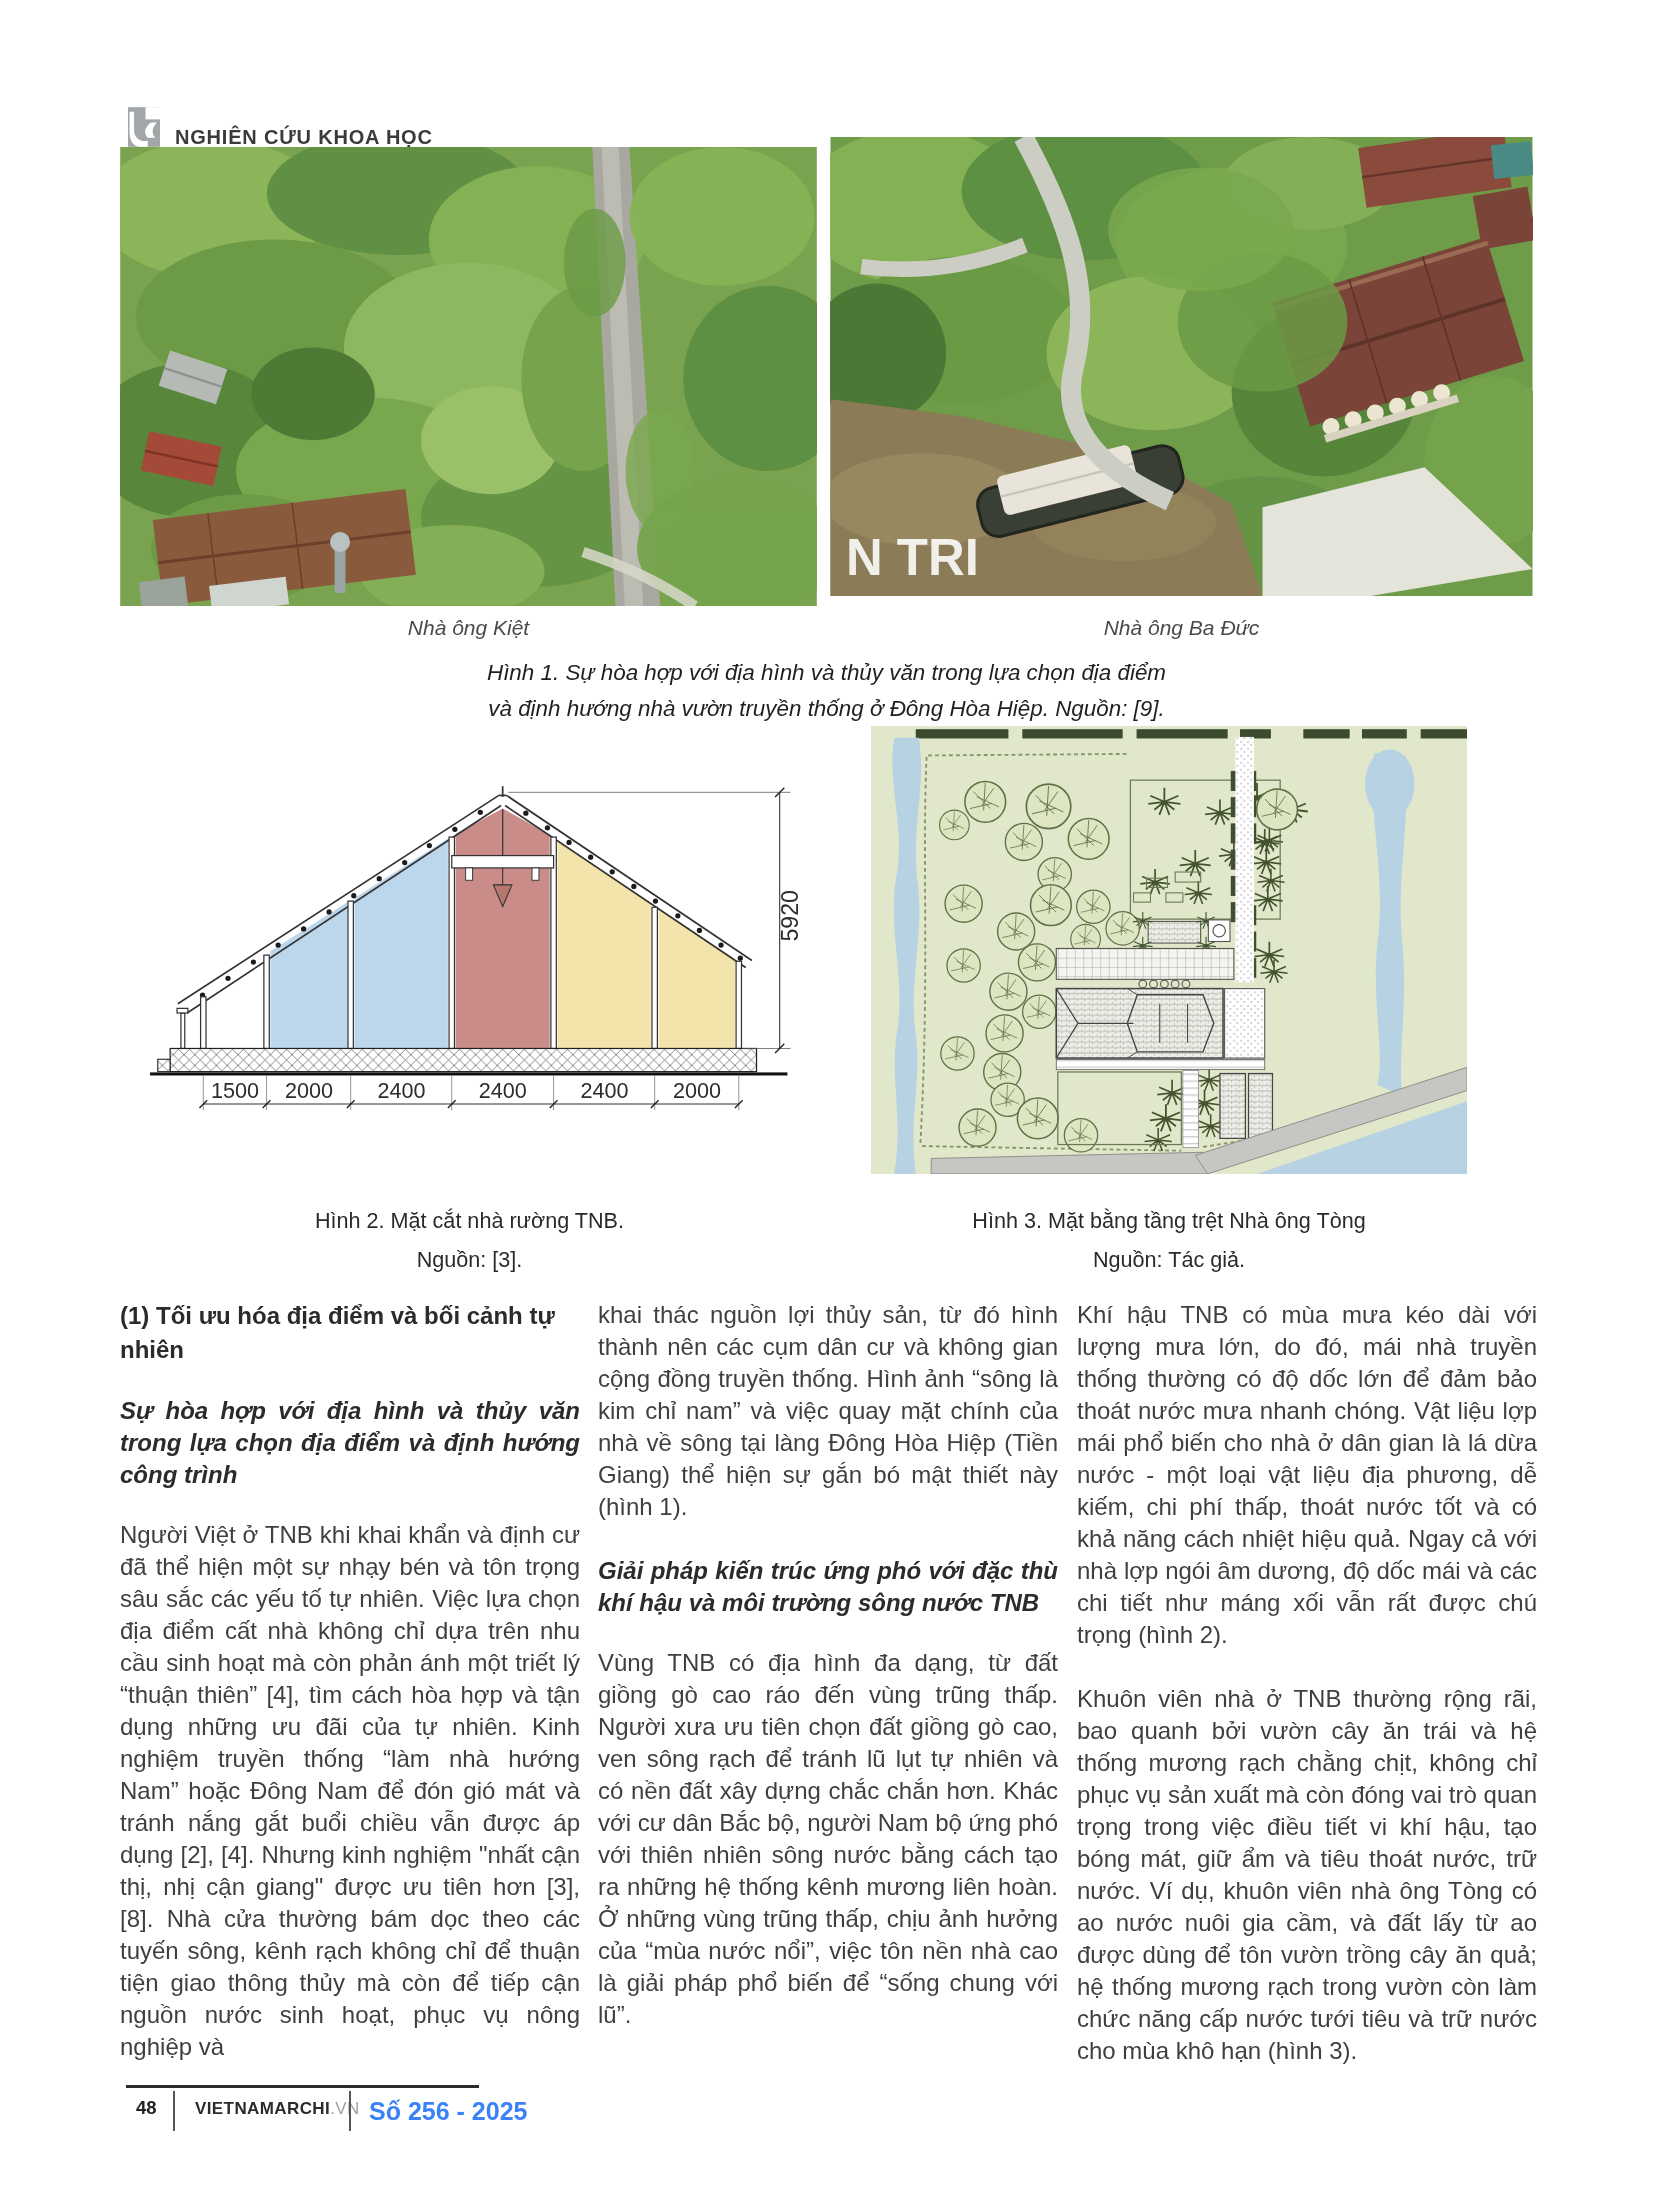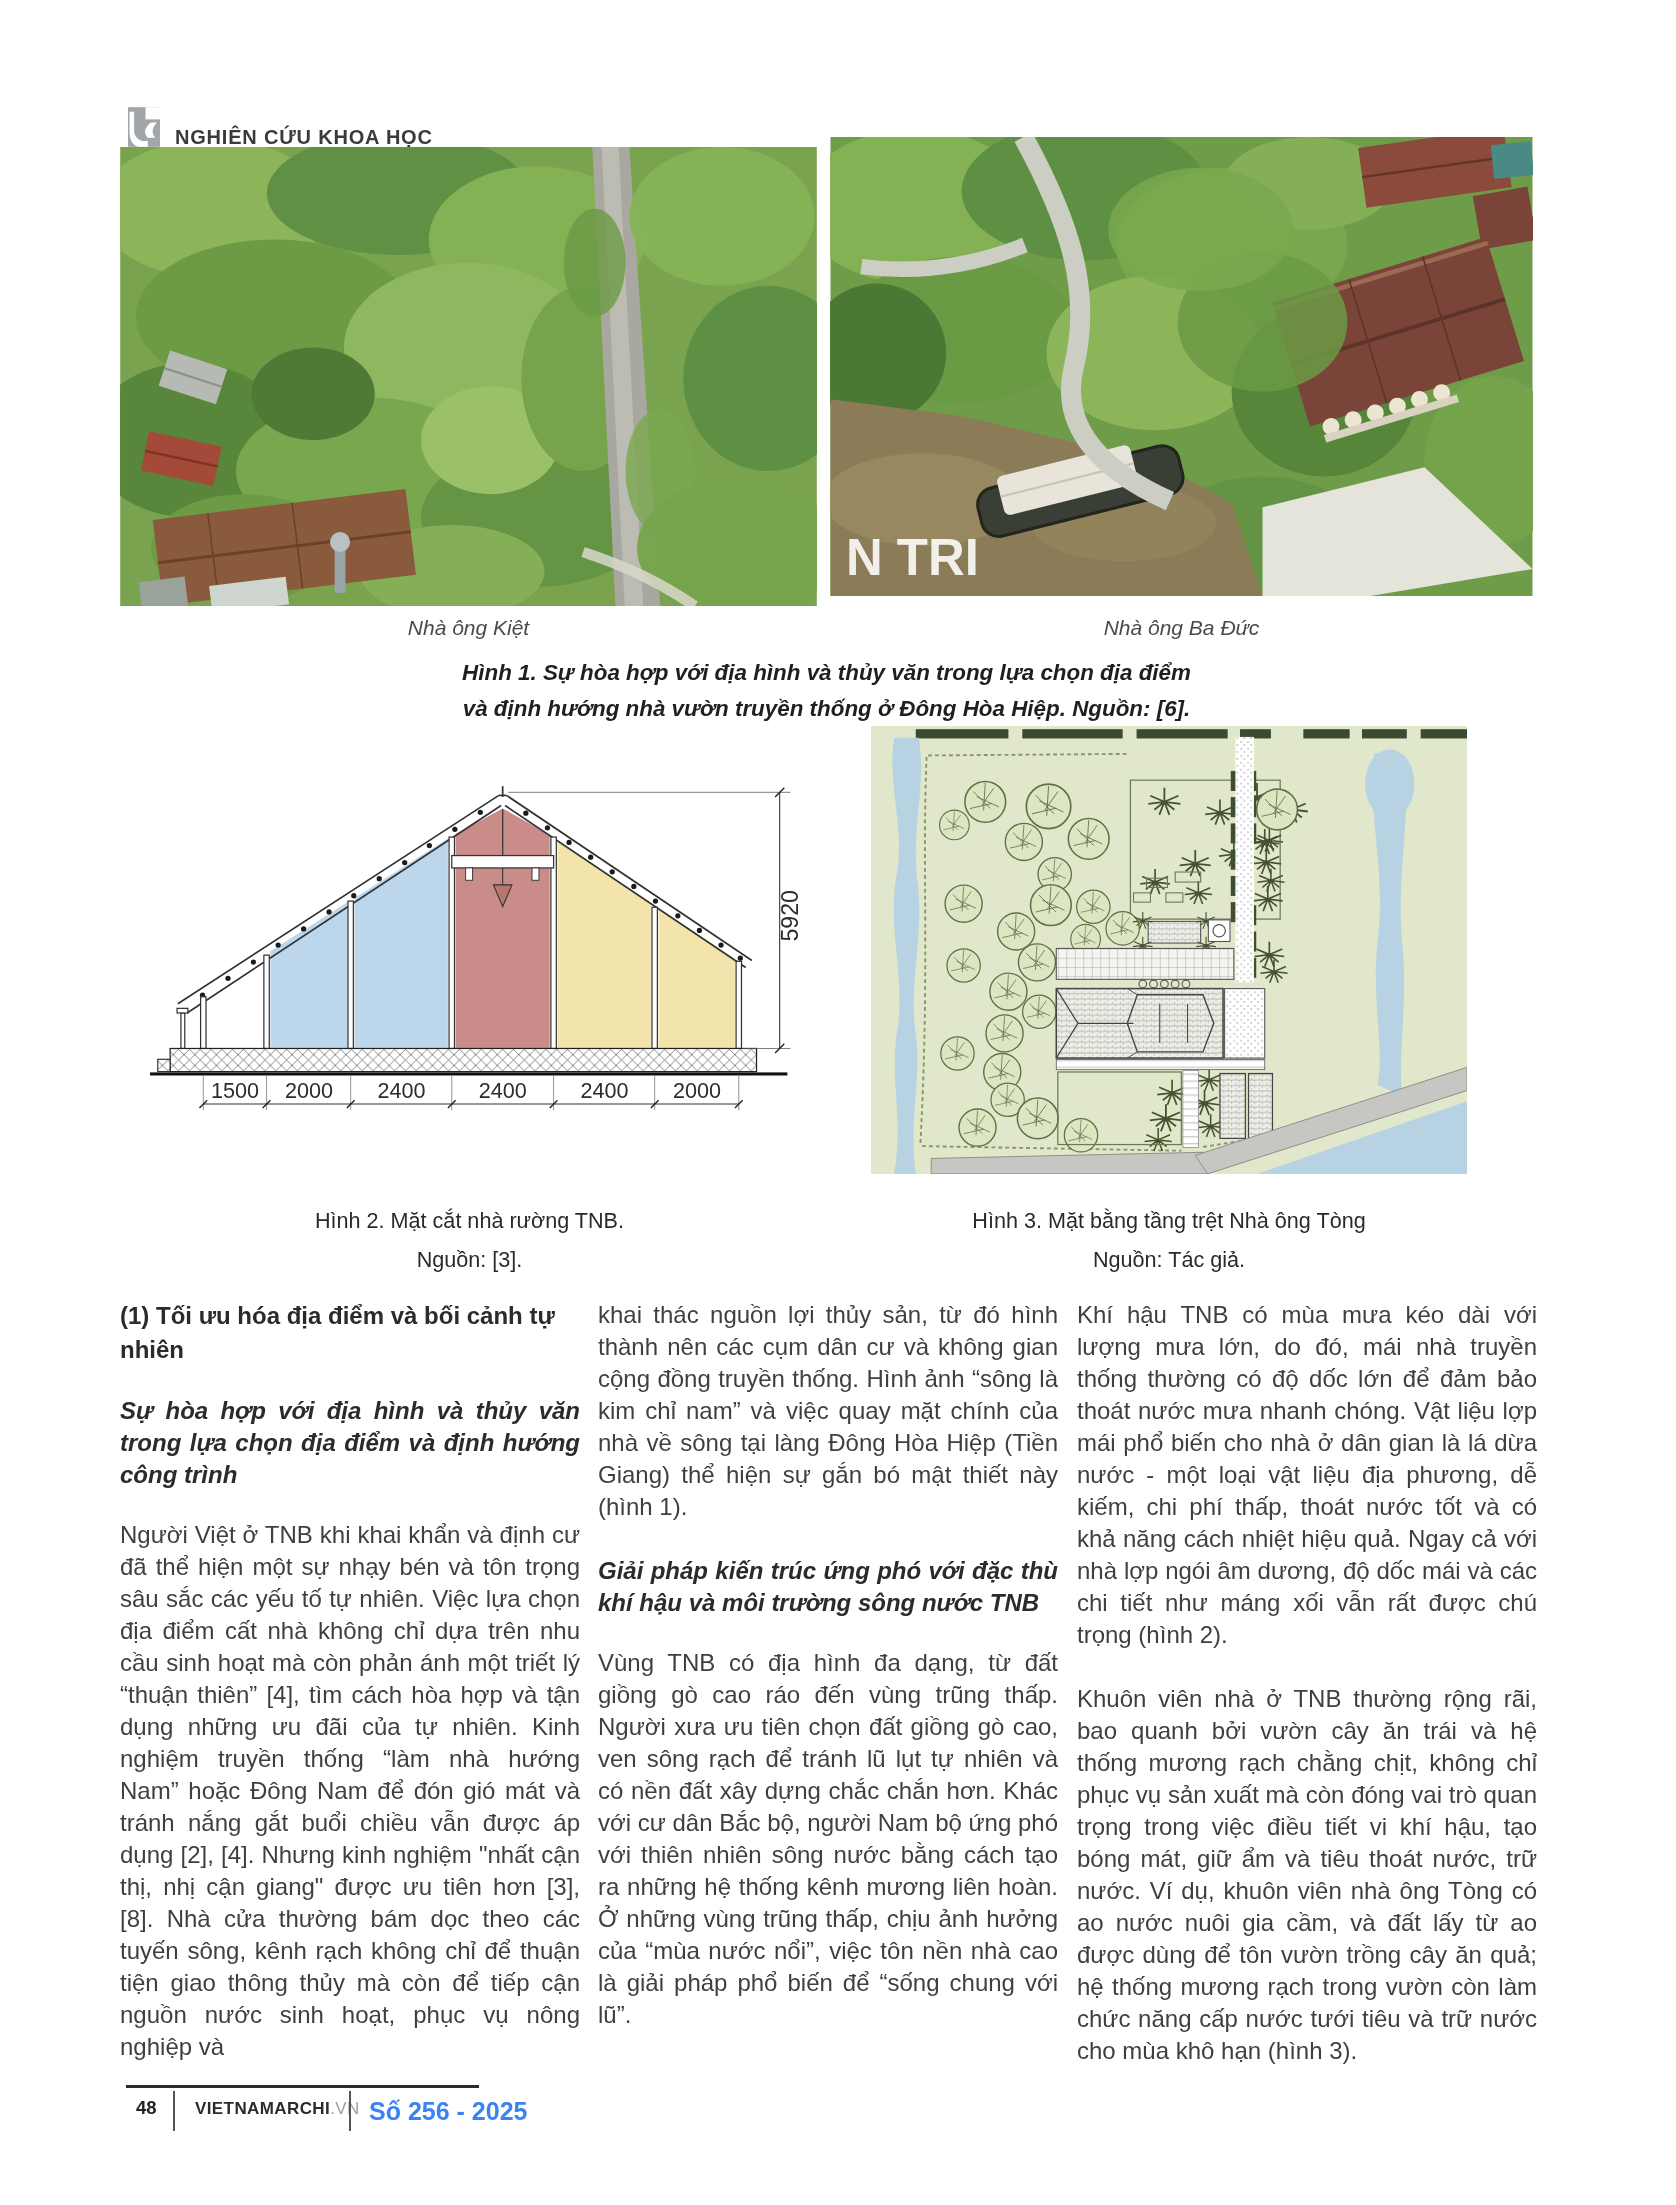--- a/index.html
+++ b/index.html
@@ -3,21 +3,21 @@
 <meta charset="utf-8">
 <style>
   html,body{margin:0;padding:0;background:#ffffff;}
   .page{position:relative;width:1676px;height:2205px;background:#fff;overflow:hidden;
         font-family:"Liberation Sans",sans-serif;color:#3c3c3c;}
   .abs{position:absolute;}
   
   .hdr-label{font-size:20px;font-weight:bold;color:#3a3a3a;letter-spacing:0.8px;}
   
   .photo-label{font-style:italic;font-size:21px;color:#4a4a4a;text-align:center;}
-  .figcap{font-style:italic;font-size:22.4px;color:#1f1f1f;text-align:center;line-height:36px;font-weight:700;}
+  .figcap{font-style:italic;font-size:22.4px;color:#1f1f1f;text-align:center;line-height:36px;font-weight:400;}
   .figcap2{font-size:21.6px;color:#2a2a2a;text-align:center;line-height:39px;font-weight:500;}
   
   .col{position:absolute;width:460px;font-size:24px;line-height:32px;color:#3f3f3f;
        text-align:justify;}
   .col h3{font-size:24px;line-height:34px;font-weight:bold;color:#2b2b2b;margin:0 0 28px 0;text-align:left;}
   .col h4{font-size:24px;line-height:32px;font-weight:bold;font-style:italic;color:#2b2b2b;margin:0 0 28px 0;text-align:justify;}
   .col p{margin:0 0 32px 0;}
   
   .foot-rule{background:#2b2b2b;}
   .foot-num{font-size:18.5px;font-weight:bold;color:#222;}
@@ -158,21 +158,21 @@
 
       <text x="20" y="568" font-size="66" font-weight="bold" fill="rgba(255,255,255,0.88)">N TRI</text>
     </svg>
   </div>
 
   <div class="abs photo-label" style="left:120px;top:616px;width:697px;">Nhà ông Kiệt</div>
   <div class="abs photo-label" style="left:830px;top:616px;width:703px;">Nhà ông Ba Đức</div>
 
   <div class="abs figcap" style="left:120px;top:655px;width:1413px;">
     <div>Hình 1. Sự hòa hợp với địa hình và thủy văn trong lựa chọn địa điểm</div>
-    <div>và định hướng nhà vườn truyền thống ở Đông Hòa Hiệp. Nguồn: [6].</div>
+    <div>và định hướng nhà vườn truyền thống ở Đông Hòa Hiệp. Nguồn: [9].</div>
   </div>
 
   <div class="abs" style="left:130px;top:741px;width:679px;height:402px;">
     <svg width="679" height="402" viewBox="0 0 880 520">
       <defs>
         <pattern id="xh" width="14" height="14" patternUnits="userSpaceOnUse">
           <rect width="14" height="14" fill="#ffffff"></rect>
           <path d="M0,0 L14,14 M14,0 L0,14" stroke="#555" stroke-width="0.9"></path>
         </pattern>
       </defs>

